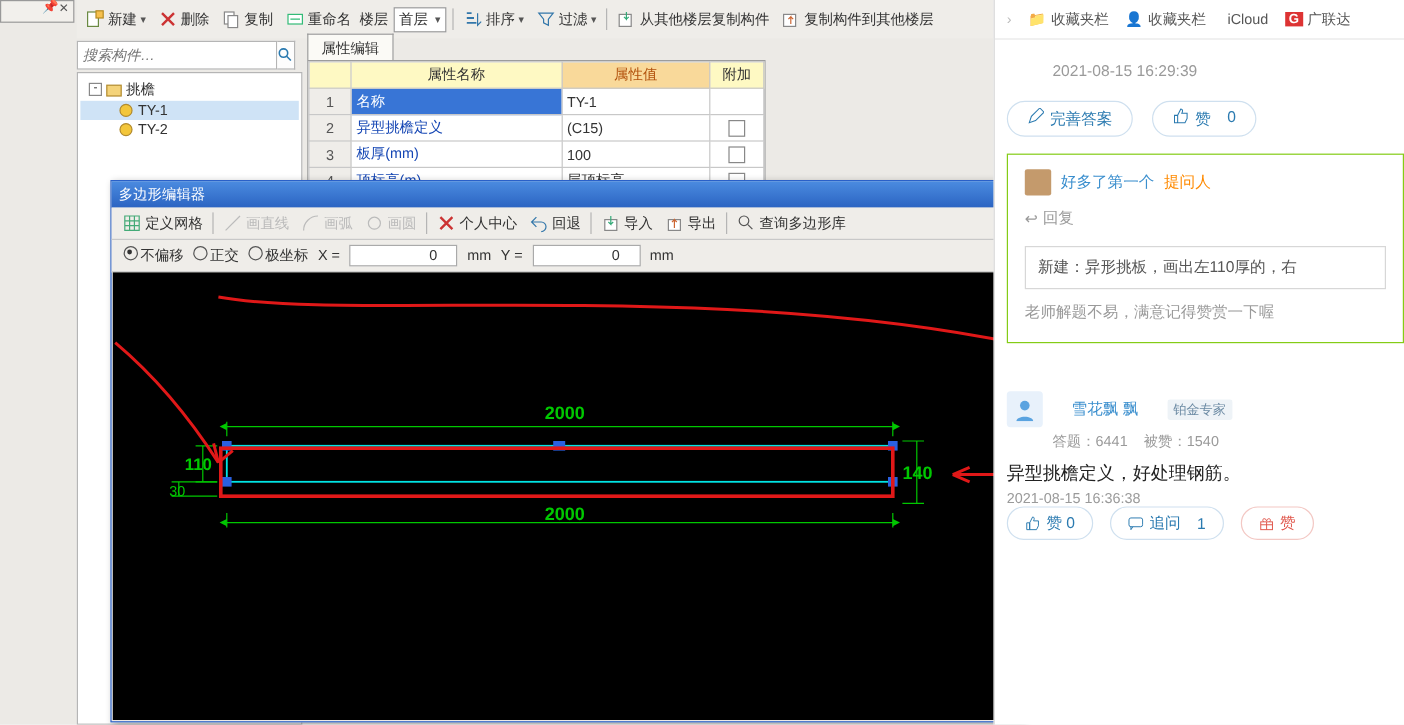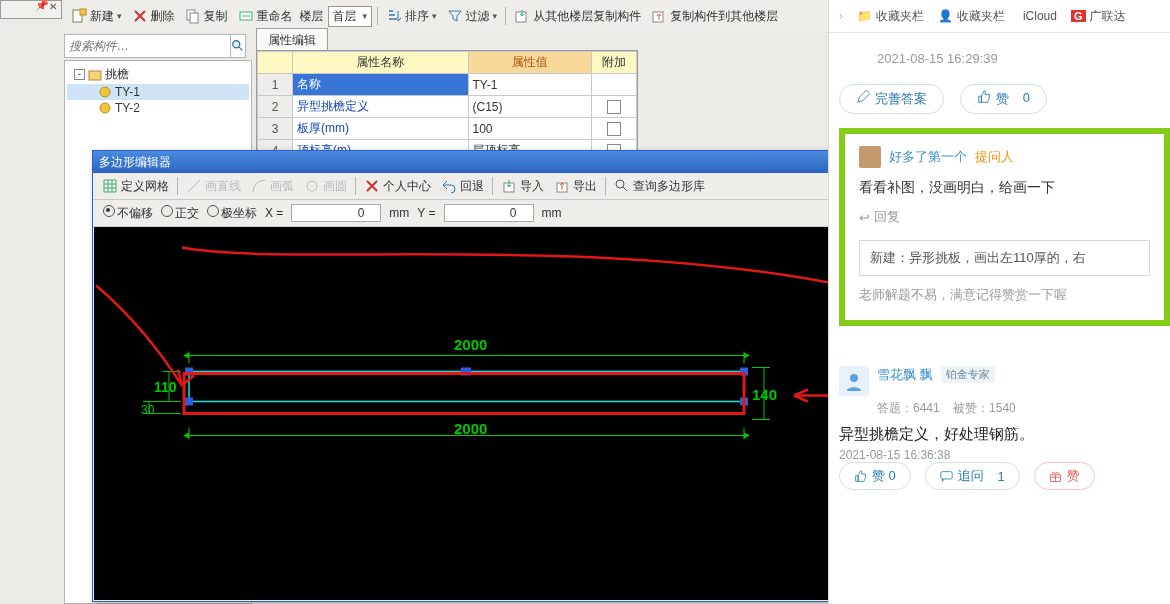--- a/index.html
+++ b/index.html
@@ -44,31 +44,31 @@
 .num-field{border:1px solid #aaa;width:70px;text-align:right;padding:1px 16px 1px 2px;background:#fff;position:relative}
 .canvas{position:absolute;left:1px;right:1px;top:76px;bottom:1px;background:#000}
 .canvas svg{width:100%;height:100%}
 
 .web{position:absolute;left:828px;top:0;right:0;height:604px;background:#fff;border-left:1px solid #d7d7d7}
 .bk-bar{height:32px;display:flex;align-items:center;gap:14px;padding:0 10px;border-bottom:1px solid #e6e6e6;color:#555}
 .bk-item{display:flex;align-items:center;gap:4px}
 .timestamp{color:#9a9a9a;padding:18px 0 18px 48px;font-size:13px}
 .action-row{display:flex;gap:16px;padding:0 0 14px 10px}
 .pill{border:1px solid #cfe0ef;border-radius:16px;padding:5px 16px;color:#2a7ab0;display:flex;gap:5px;font-size:13px;cursor:pointer}
-.answer-card{margin:0 0 0 10px;border:6px solid #84cc16;padding:12px 14px 16px 14px}
+.answer-card{margin:0 0 0 10px;border:1px solid #84cc16;padding:12px 14px 16px 14px}
 .ans-head{display:flex;align-items:center;gap:8px;font-size:13px;color:#8a8a8a;margin-bottom:8px}
 .avatar{width:22px;height:22px;background:#c49a6c;border-radius:2px}
 .ans-name{color:#3b8fce}
 .ask-tag{color:#ff8a00}
 .ans-body{font-size:14px;color:#333;line-height:1.6}
 .reply{color:#9a9a9a;margin-top:10px;display:flex;align-items:center;gap:4px;font-size:13px}
 .quote{margin:14px 0 10px 0;border:1px solid #d7d7d7;padding:8px 10px;color:#555;background:#fff;font-size:13px}
 .note{color:#9a9a9a;font-size:13px;margin-top:4px}
 .answer2{margin:40px 0 0 10px}
-.ans2-head{display:flex;align-items:flex-start;gap:8px;font-size:13px}
+.ans2-head{display:flex;align-items:center;gap:24px;font-size:13px}
 .avatar2{width:30px;height:30px;border-radius:3px;background:#e8f1fb;display:flex;align-items:center;justify-content:center}
 .badge{background:#eef3f7;color:#6b8aa3;font-size:11px;padding:1px 5px;border-radius:2px}
 .stats{color:#9a9a9a;font-size:12px;margin:4px 0 0 38px}
 .ans2-body{font-size:15px;color:#222;margin:8px 0 4px 0}
 .ts2{color:#9a9a9a;font-size:12px}
 .act2{display:flex;gap:14px;}
 .pill2{border:1px solid #cfe0ef;border-radius:16px;padding:4px 14px;color:#2a7ab0;display:flex;align-items:center;gap:5px;font-size:13px;cursor:pointer}
 .pill-red{border-color:#f3c8c4;color:#e0564b}
 svg{display:block}
 </style>
@@ -430,21 +430,20 @@
       <span>赞</span>&nbsp;<span>0</span>
     </div>
   </div>
 
   <div class="answer-card">
     <div class="ans-head">
       <span class="avatar"></span>
       <span class="ans-name">好多了第一个</span>
       <span class="ask-tag">提问人</span>
     </div>
-    <div class="ans-body">看看补图，没画明白，给画一下</div>
     <div class="reply">
       <span>↩</span>
       <span>回复</span>
     </div>
     <div class="quote">新建：异形挑板，画出左110厚的，右</div>
     <div class="note">老师解题不易，满意记得赞赏一下喔</div>
 
   </div>
 
   <div class="answer2">

